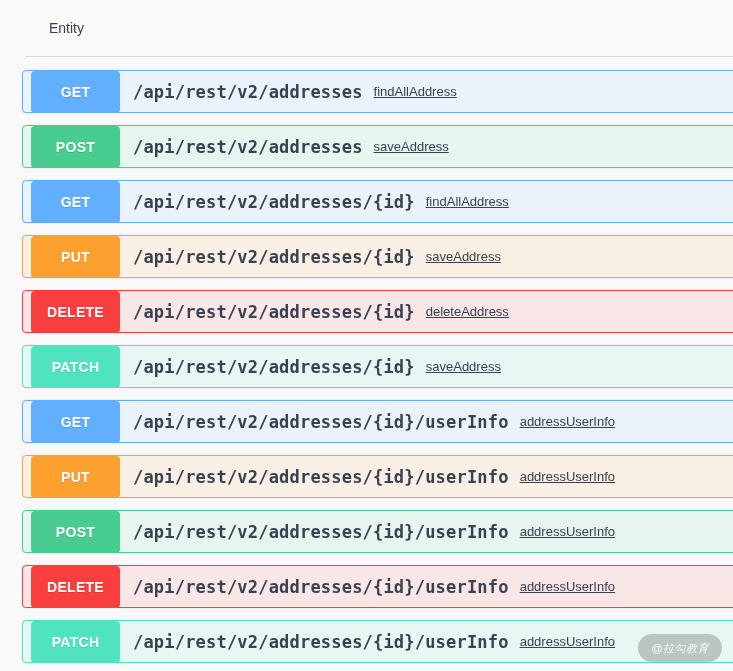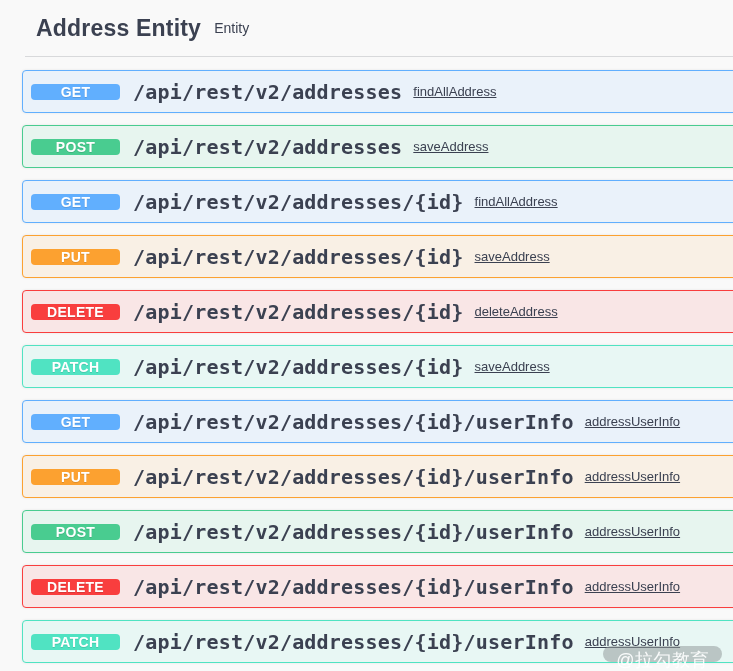--- a/index.html
+++ b/index.html
@@ -50,73 +50,73 @@
     border: 1px solid var(--mc);
     background: var(--mt);
     border-radius: 4px;
     box-shadow: 0 0 3px rgba(0,0,0,.08);
     cursor: pointer;
   }
   .method-badge {
     flex: 0 0 auto;
     box-sizing: border-box;
     min-width: 89px;
-    height: 16px;
+    height: 42px;
     margin-left: 8px;
     padding: 0 10px;
     display: flex;
     align-items: center;
     justify-content: center;
     background: var(--mc);
     border-radius: 4px;
     color: #ffffff;
     font-size: 14px;
     font-weight: 700;
     letter-spacing: 0.3px;
     text-shadow: 0 1px 0 rgba(0,0,0,.12);
   }
   .endpoint-path {
     margin-left: 13px;
     font-family: "DejaVu Sans Mono", monospace;
-    font-size: 20px;
+    font-size: 17px;
     font-weight: 700;
     color: #3b4151;
     letter-spacing: 0.2px;
     white-space: nowrap;
   }
   .endpoint-desc {
     margin-left: 11px;
     font-size: 13px;
     font-weight: 400;
     color: #3b4151;
     white-space: nowrap;
     text-decoration: underline;
   }
 
   
   .watermark {
     position: fixed;
     right: 11px;
     bottom: 9px;
-    height: 16px;
+    height: 28px;
     line-height: 28px;
     padding: 0 13px;
     border-radius: 14px;
     background: rgba(148,156,156,0.55);
     color: rgba(255,255,255,0.92);
-    font-size: 18px;
+    font-size: 11px;
     letter-spacing: 0.5px;
     user-select: none;
+    font-style: italic;
   }
 </style>
 </head>
 <body>
 
 <header class="tag-header">
-  <h1 class="tag-title">Address Entity</h1>
   <span class="tag-subtitle">Entity</span>
 </header>
 
 <main class="rows" id="rows">
   <article class="opblock" style="--mc: #61affe; --mt: #eaf2fa;">
     <span class="method-badge">GET</span>
     <span class="endpoint-path">/api/rest/v2/addresses</span>
     <span class="endpoint-desc">findAllAddress</span>
   </article>
 

